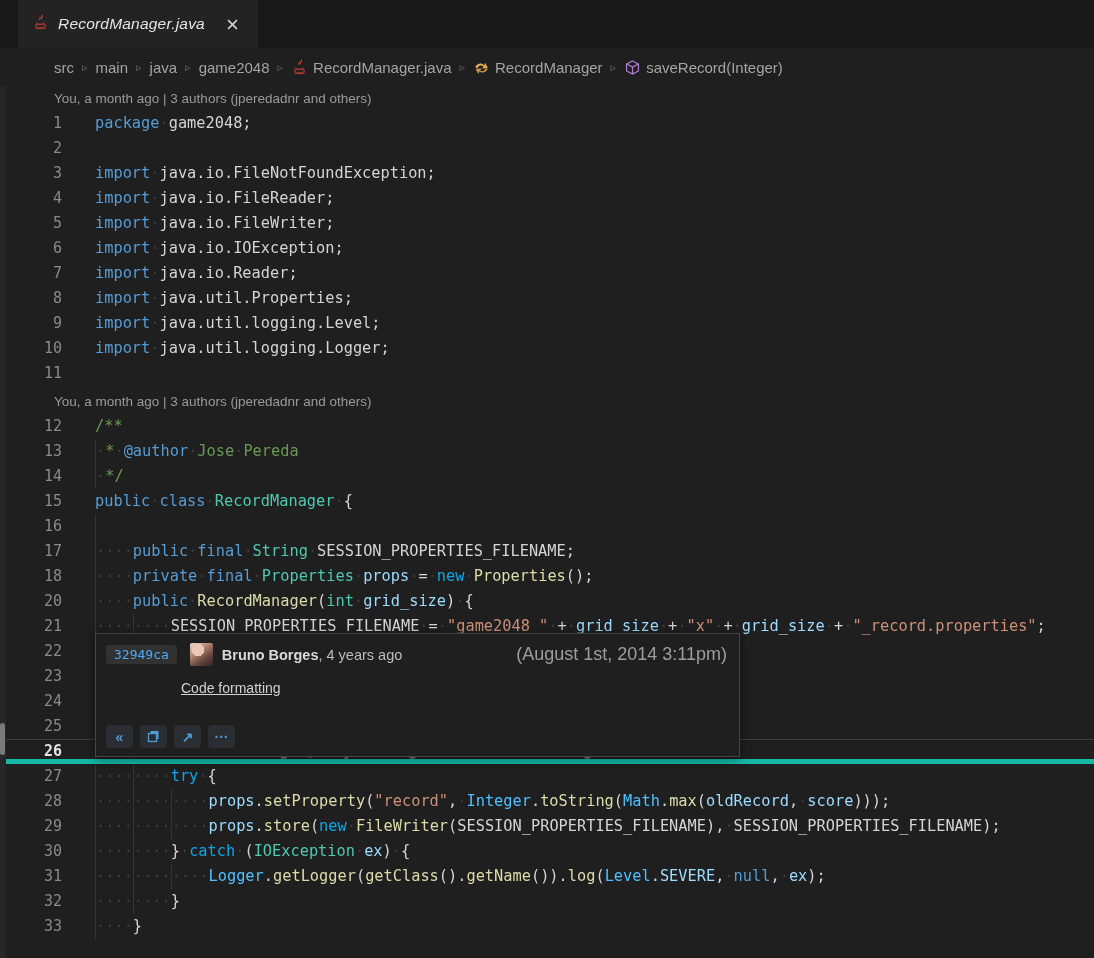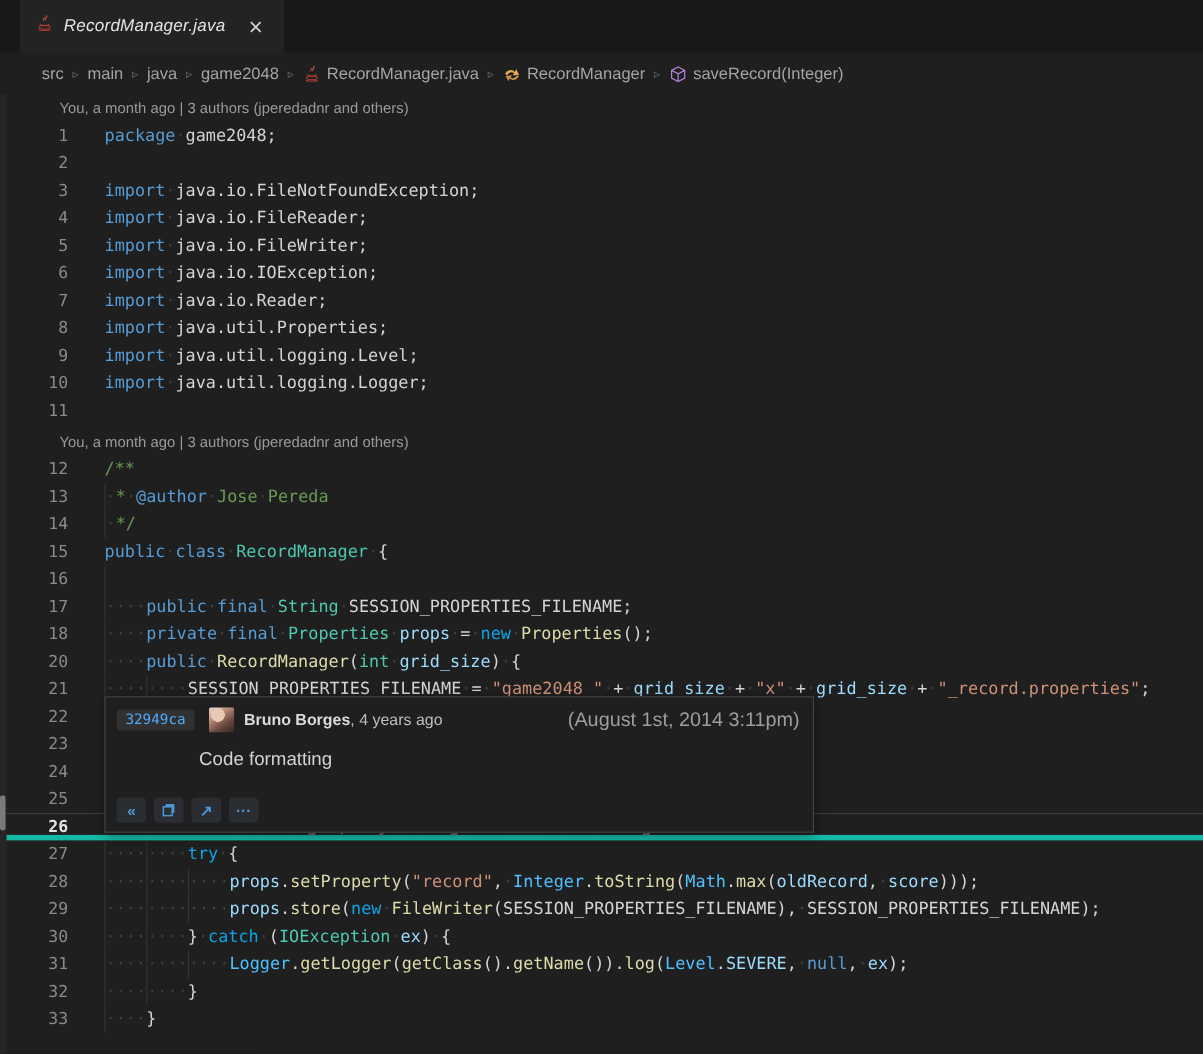--- a/index.html
+++ b/index.html
@@ -9,21 +9,21 @@
   
   .tabbar{height:48px;background:#181818;display:flex;align-items:stretch;}
   .tab{margin-left:18px;background:#232323;display:flex;align-items:center;
        padding:0 16px 0 14px;gap:9px;border-right:1px solid #181818;}
   .tab-title{font-style:italic;font-size:15.5px;color:#e4e4e4;letter-spacing:.2px;}
   .tab-close{margin-left:10px;width:18px;height:18px;display:flex;align-items:center;justify-content:center;
              border-radius:4px;cursor:pointer;}
   .tab-close svg{display:block;}
 
   
-  .breadcrumbs{height:38px;display:flex;align-items:center;padding-left:38px;
+  .breadcrumbs{height:38px;display:flex;align-items:center;padding-left:54px;
                font-size:15px;color:#a4a4a4;background:#1f1f1f;}
   .crumb{display:flex;align-items:center;gap:5px;cursor:pointer;}
   .crumb-sep{color:#6b6b6b;font-size:11px;margin:0 8px;}
   .crumb .ci{display:flex;align-items:center;}
 
   
   .editor{position:relative;height:872px;background:#1f1f1f;
           font-family:"DejaVu Sans Mono","Liberation Mono",monospace;font-size:15.3px;}
   .left-strip{position:absolute;left:0;top:0;bottom:0;width:6px;background:#262626;}
   .left-marker{position:absolute;left:0;top:637px;width:5px;height:32px;border-radius:3px;background:#7a7a7a;}
@@ -53,21 +53,21 @@
   .popup-header{display:flex;align-items:center;gap:9px;padding:9px 12px 0 10px;}
   .sha-badge{font-family:"DejaVu Sans Mono",monospace;font-size:13px;color:#4daafc;
              background:#313131;border-radius:3px;padding:2px 8px;cursor:pointer;}
   .avatar{width:23px;height:23px;border-radius:2px;flex:none;margin-left:4px;
           background:
             radial-gradient(circle at 35% 30%, #e9c9b6 0 28%, transparent 29%),
             linear-gradient(145deg,#f0d9cf 0%,#b98a78 35%,#6c4a42 65%,#2e2422 100%);}
   .author{font-size:14.5px;color:#dadada;font-weight:bold;white-space:pre;}
   .author-meta{font-size:14.5px;color:#bdbdbd;font-weight:normal;text-align:right;}
   .popup-date{margin-left:auto;color:#9d9d9d;font-size:18px;white-space:pre;}
-  .popup-message{padding:14px 12px 0 85px;font-size:17px;color:#d2d2d2;}
+  .popup-message{padding:14px 12px 0 85px;font-size:14px;color:#d2d2d2;text-decoration:underline;}
   .popup-toolbar{position:absolute;left:10px;bottom:8px;display:flex;gap:7px;}
   .pbtn{min-width:27px;height:23px;padding:0 5px;box-sizing:border-box;border-radius:4px;background:#2a2d31;
         display:flex;align-items:center;justify-content:center;color:#4e9bd8;font-size:14px;
         font-weight:bold;cursor:pointer;border:none;}
   .pbtn svg{display:block;}
 </style>
 </head>
 <body>
 
 <div class="window">

